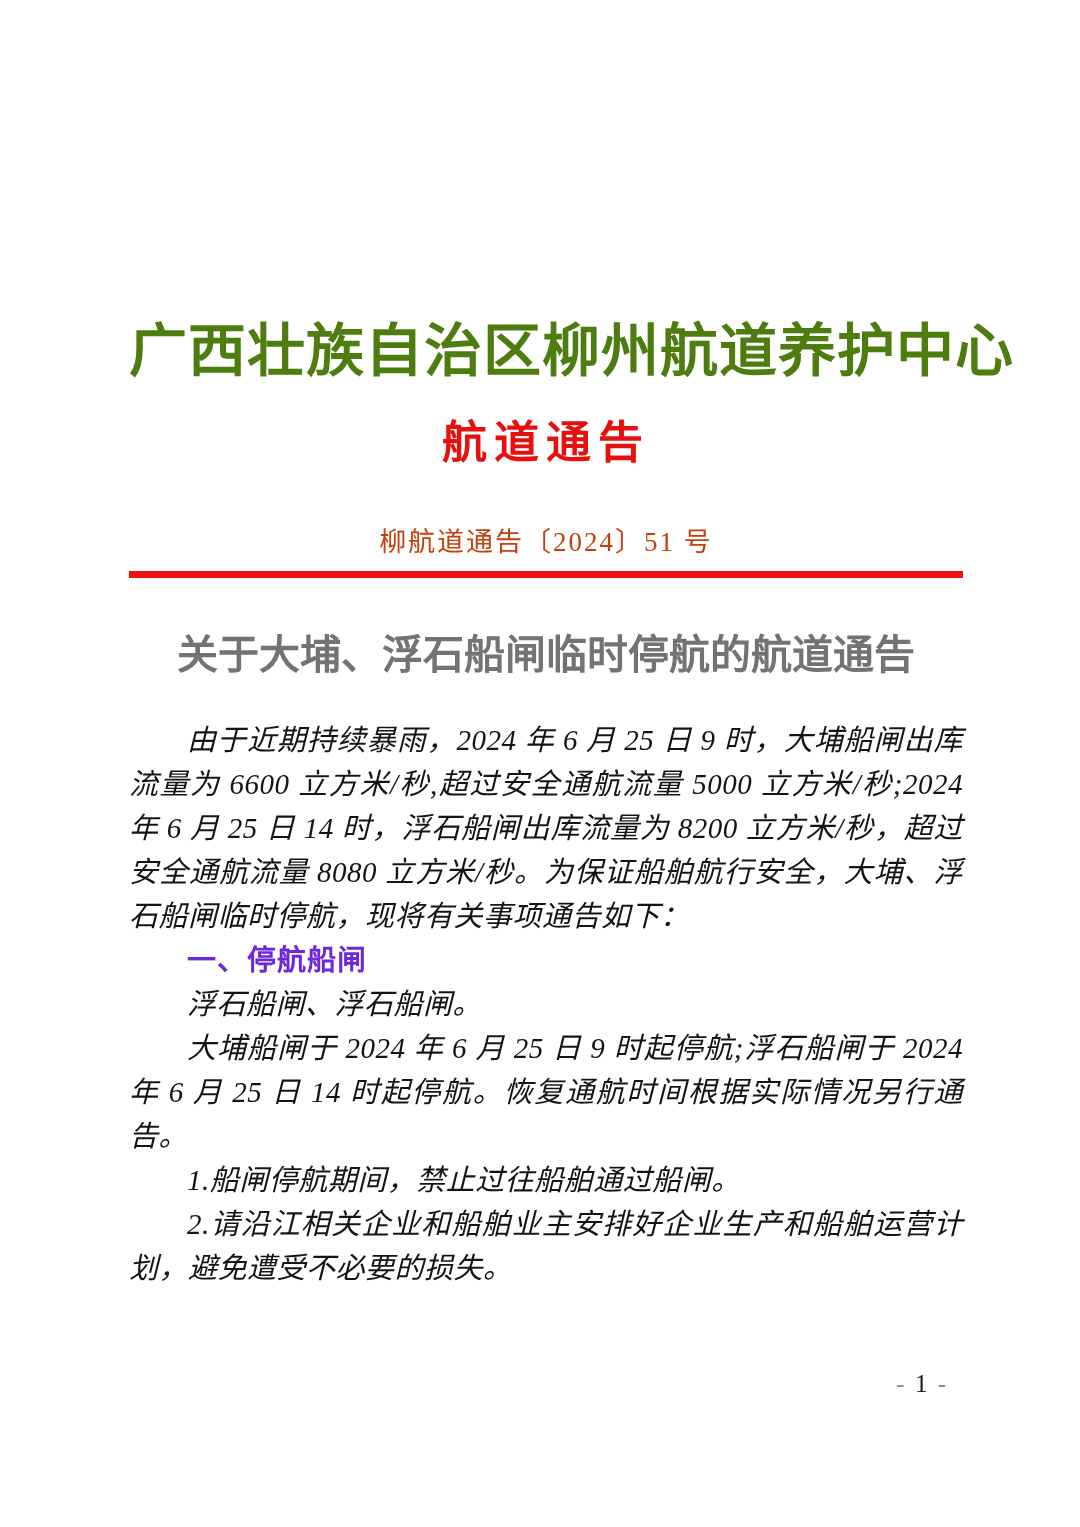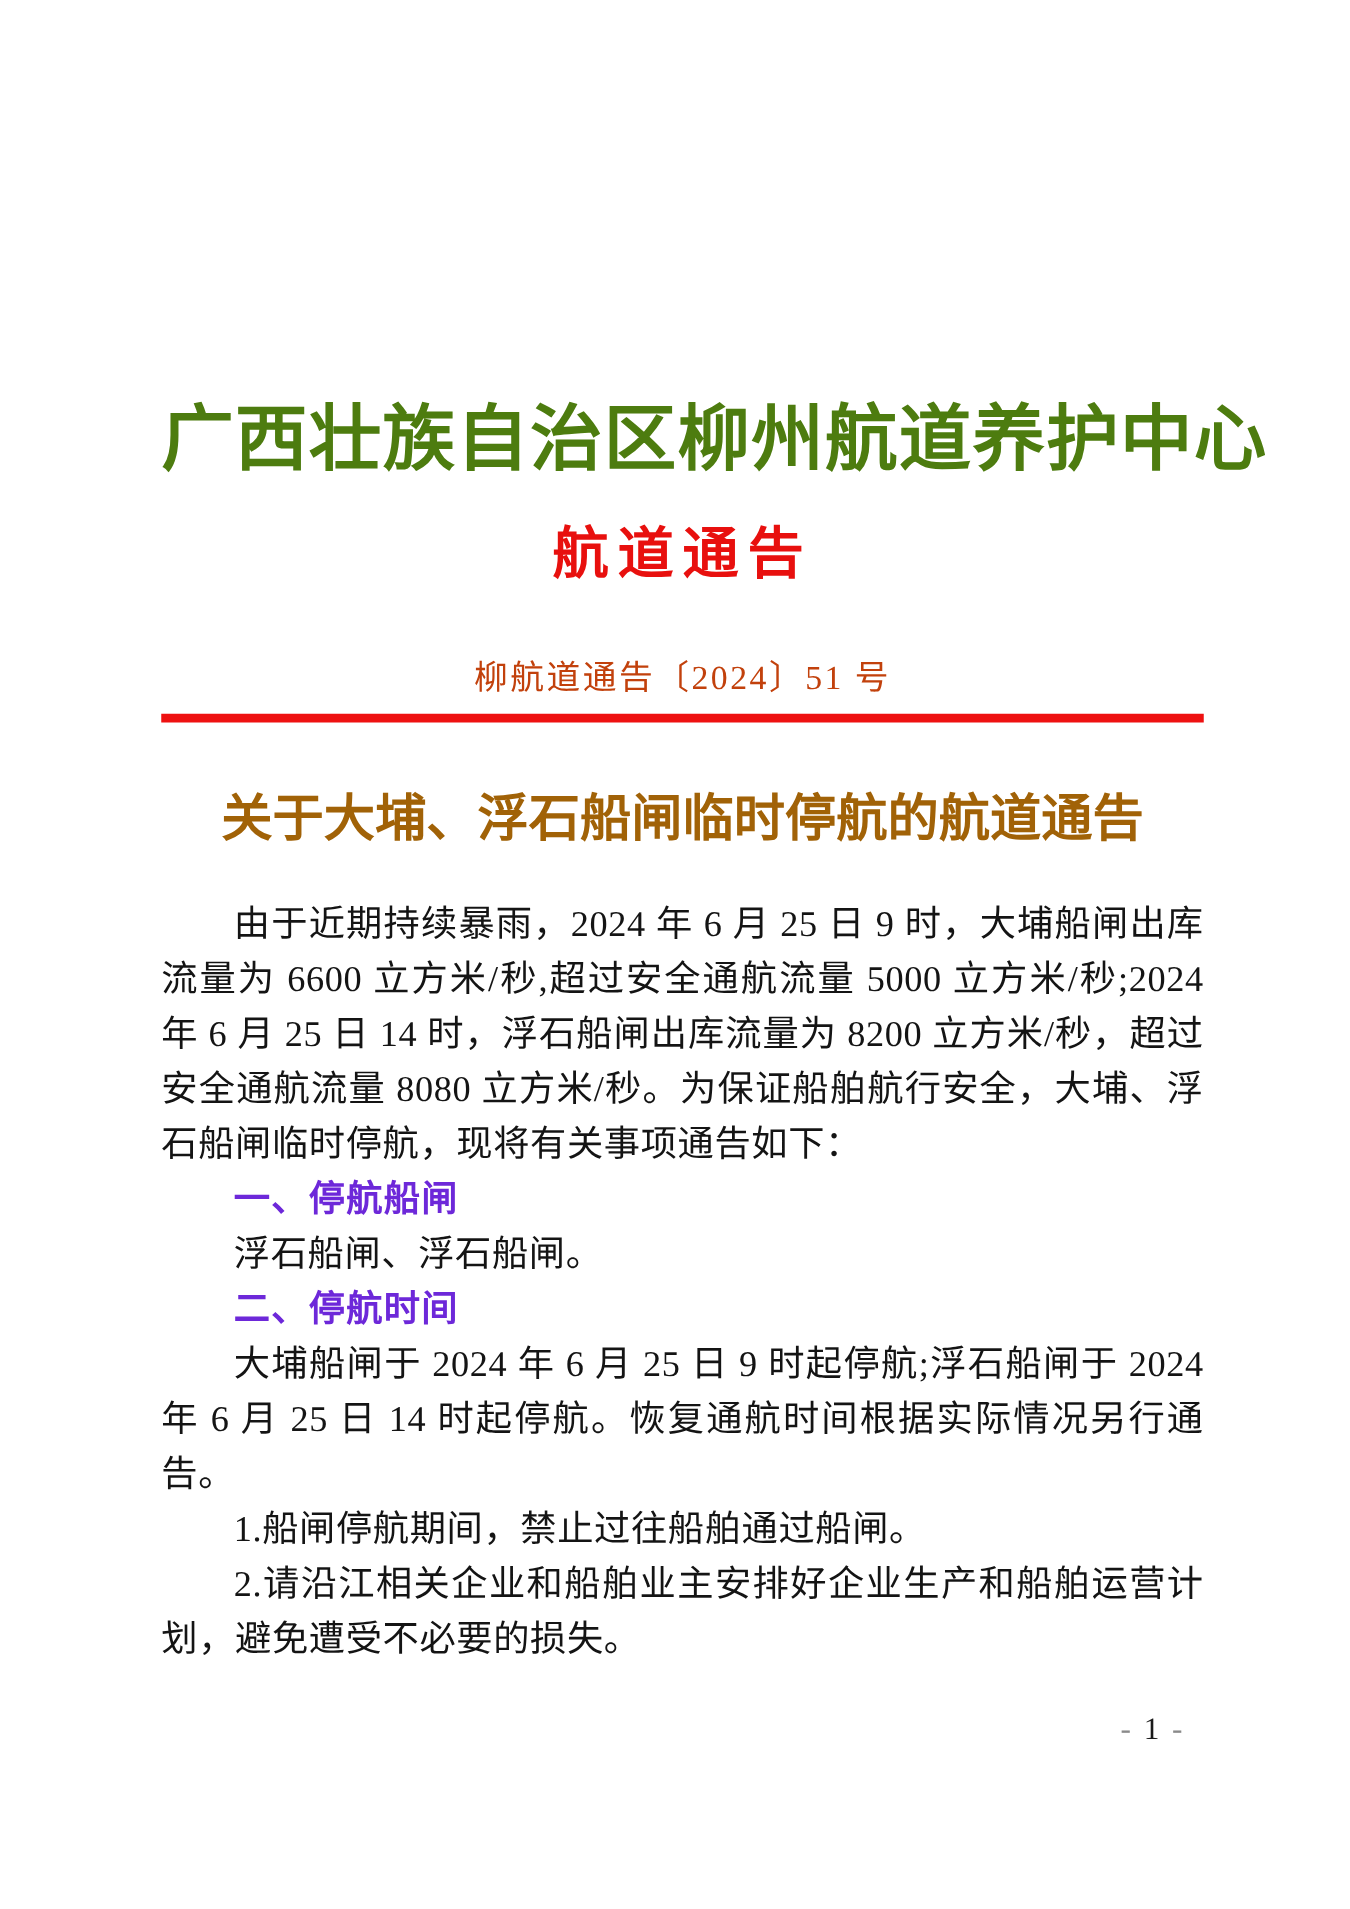--- a/index.html
+++ b/index.html
@@ -58,39 +58,40 @@
     background: #ee1111;
   }
   
   .notice-heading {
     margin-top: 52px;
     font-size: 41px;
     line-height: 50px;
     font-weight: bold;
     text-align: center;
     font-family: "Liberation Sans", "DejaVu Sans", sans-serif;
-    color: #a16207;
+    color: #737373;
     white-space: nowrap;
   }
   
   .body-block {
     margin-top: 38px;
     font-size: 29px;
     line-height: 44px;
     color: #141414;
   }
   .salutation {
     text-align: left;
     letter-spacing: 1px;
   }
   .body-para {
     text-indent: 2em;
     text-align: justify;
     text-justify: inter-ideograph;
     letter-spacing: 0.5px;
+    font-style: italic;
   }
   .section-heading {
     text-indent: 2em;
     font-weight: bold;
     font-family: "Liberation Sans", "DejaVu Sans", sans-serif;
     color: #6d28d9;
     letter-spacing: 1px;
   }
   
   .page-number {
@@ -119,21 +120,20 @@
 
   <div class="red-rule"></div>
 
   <div class="notice-heading">关于大埔、浮石船闸临时停航的航道通告</div>
 
   <div class="body-block">
 
   <div class="body-para">由于近期持续暴雨，2024 年 6 月 25 日 9 时，大埔船闸出库流量为 6600 立方米/秒,超过安全通航流量 5000 立方米/秒;2024 年 6 月 25 日 14 时，浮石船闸出库流量为 8200 立方米/秒，超过安全通航流量 8080 立方米/秒。为保证船舶航行安全，大埔、浮石船闸临时停航，现将有关事项通告如下：</div>
       <div class="section-heading">一、停航船闸</div>
       <div class="body-para">浮石船闸、浮石船闸。</div>
-      <div class="section-heading">二、停航时间</div>
       <div class="body-para">大埔船闸于 2024 年 6 月 25 日 9 时起停航;浮石船闸于 2024 年 6 月 25 日 14 时起停航。恢复通航时间根据实际情况另行通告。</div>
       <div class="body-para">1.船闸停航期间，禁止过往船舶通过船闸。</div>
       <div class="body-para">2.请沿江相关企业和船舶业主安排好企业生产和船舶运营计划，避免遭受不必要的损失。</div>
     </div>
 
 </div>
 
 <div class="page-number"><span class="dash">-</span> <span>1</span> <span class="dash">-</span></div>
 
 </body></html>

